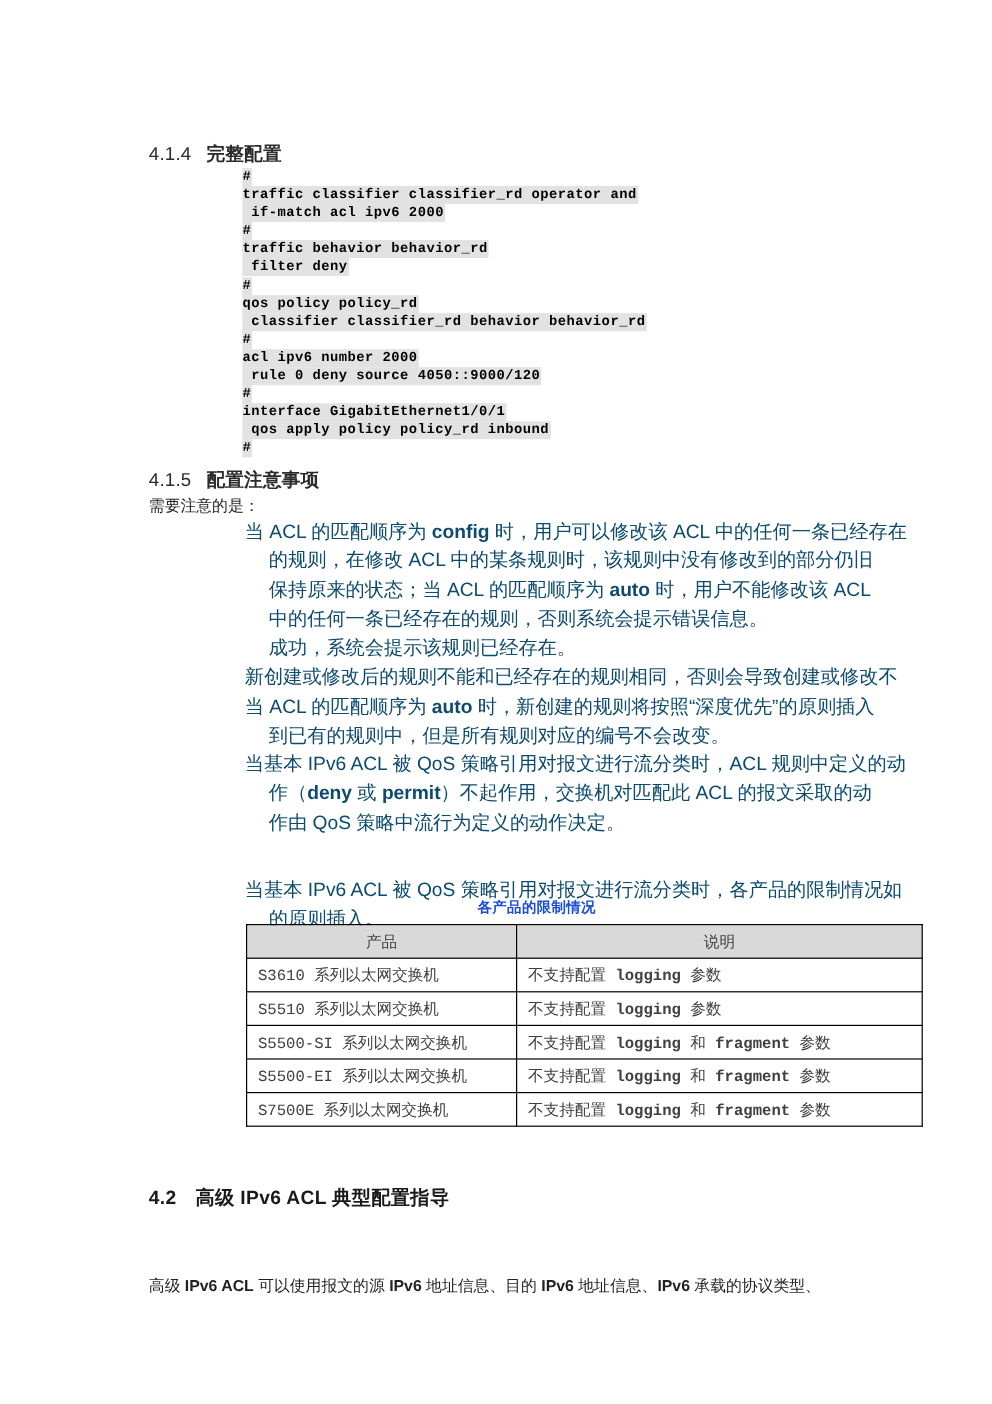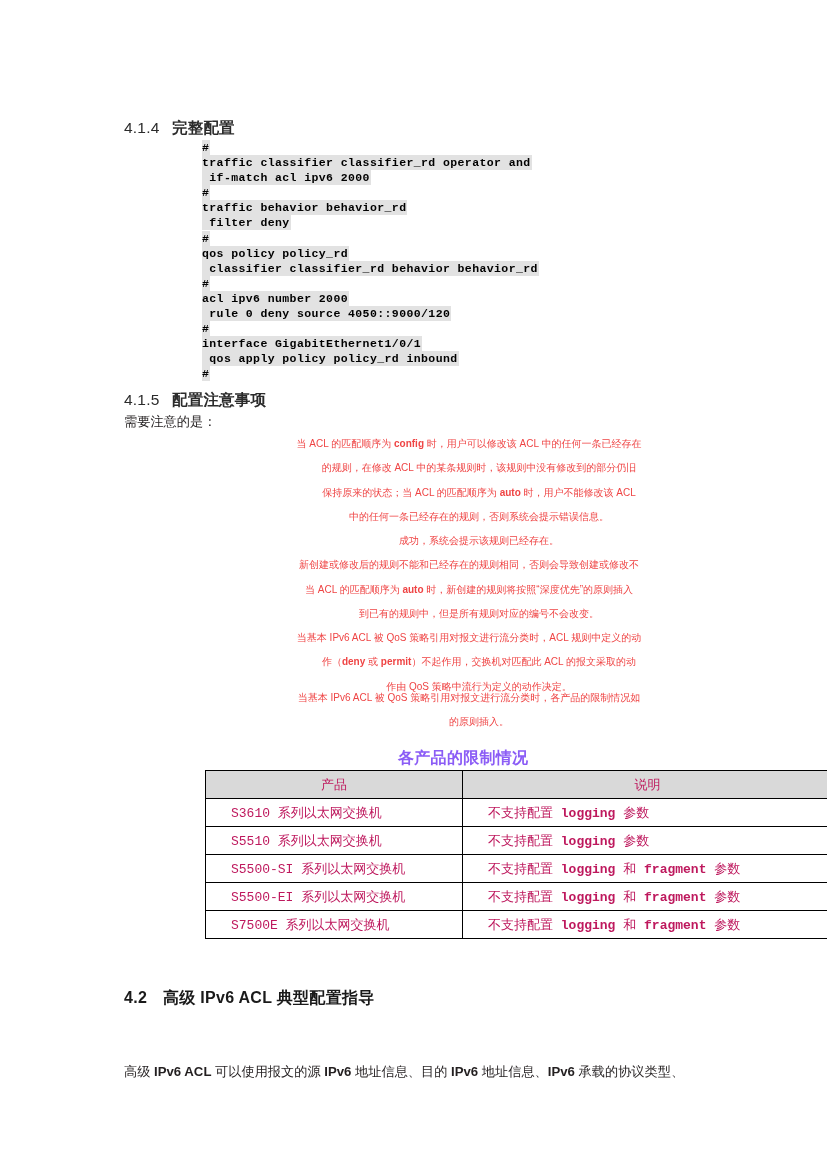--- a/index.html
+++ b/index.html
@@ -71,63 +71,62 @@
   
   .lead {
     position: absolute;
     font-size: 13.2px;
     line-height: 24px;
     color: #231f20;
     white-space: nowrap;
   }
   .para {
     position: absolute;
-    font-size: 10px;
+    font-size: 16px;
     line-height: 24.3px;
-    color: #ef4444;
+    color: #0c4a6e;
     width: 530px;
-    text-align: center;
   }
   .para .l {
     display: block;
     white-space: nowrap;
     height: 24.3px;
   }
   .para .l.ind {
     padding-left: 20px;
   }
   .para b, .lead b, .tcell b, .btxt b {
     font-weight: bold;
   }
 
   
   .tbl-caption {
     position: absolute;
-    font-size: 16px;
-    font-weight: bold;
-    color: #8b5cf6;
+    font-size: 12px;
+    font-weight: bold;
+    color: #1d4ed8;
     white-space: nowrap;
     letter-spacing: 0.3px;
   }
   .tbl {
     position: absolute;
     left: 205px;
     top: 770px;
     width: 525px;
     border-collapse: collapse;
     table-layout: fixed;
     font-size: 13px;
   }
   .tbl td, .tbl th {
     border: 1px solid #000000;
     height: 27px;
-    padding: 0 25px;
+    padding: 0 9px;
     vertical-align: middle;
     font-weight: normal;
-    color: #be185d;
+    color: #404040;
   }
   .tbl th {
     background: #d9d9d9;
     text-align: center;
     font-size: 13px;
   }
   .tbl td.c1, .tbl th.c1 { width: 206px; }
   .tbl td.c2, .tbl th.c2 { width: 319px; }
   .tbl td { text-align: left; font-family: Liberation Mono, monospace; }
 
@@ -172,21 +171,21 @@
     </div>
   <div class="para" style="left:204px; top:578px;">
       <span class="l">当 ACL 的匹配顺序为 <b>auto</b> 时，新创建的规则将按照“深度优先”的原则插入</span>
       <span class="l ind">到已有的规则中，但是所有规则对应的编号不会改变。</span>
     </div>
   <div class="para" style="left:204px; top:626px;">
       <span class="l">当基本 IPv6 ACL 被 QoS 策略引用对报文进行流分类时，ACL 规则中定义的动</span>
       <span class="l ind">作（<b>deny</b> 或 <b>permit</b>）不起作用，交换机对匹配此 ACL 的报文采取的动</span>
       <span class="l ind">作由 QoS 策略中流行为定义的动作决定。</span>
     </div>
-  <div class="para" style="left:204px; top:686px;">
+  <div class="para" style="left:204px; top:731px;">
       <span class="l">当基本 IPv6 ACL 被 QoS 策略引用对报文进行流分类时，各产品的限制情况如</span>
       <span class="l ind">的原则插入。</span>
     </div>
 
   <div class="tbl-caption" style="left:398px; top:748px;">各产品的限制情况</div>
 
   <table class="tbl">
     <thead>
       <tr>
         <th class="c1">产品</th>

